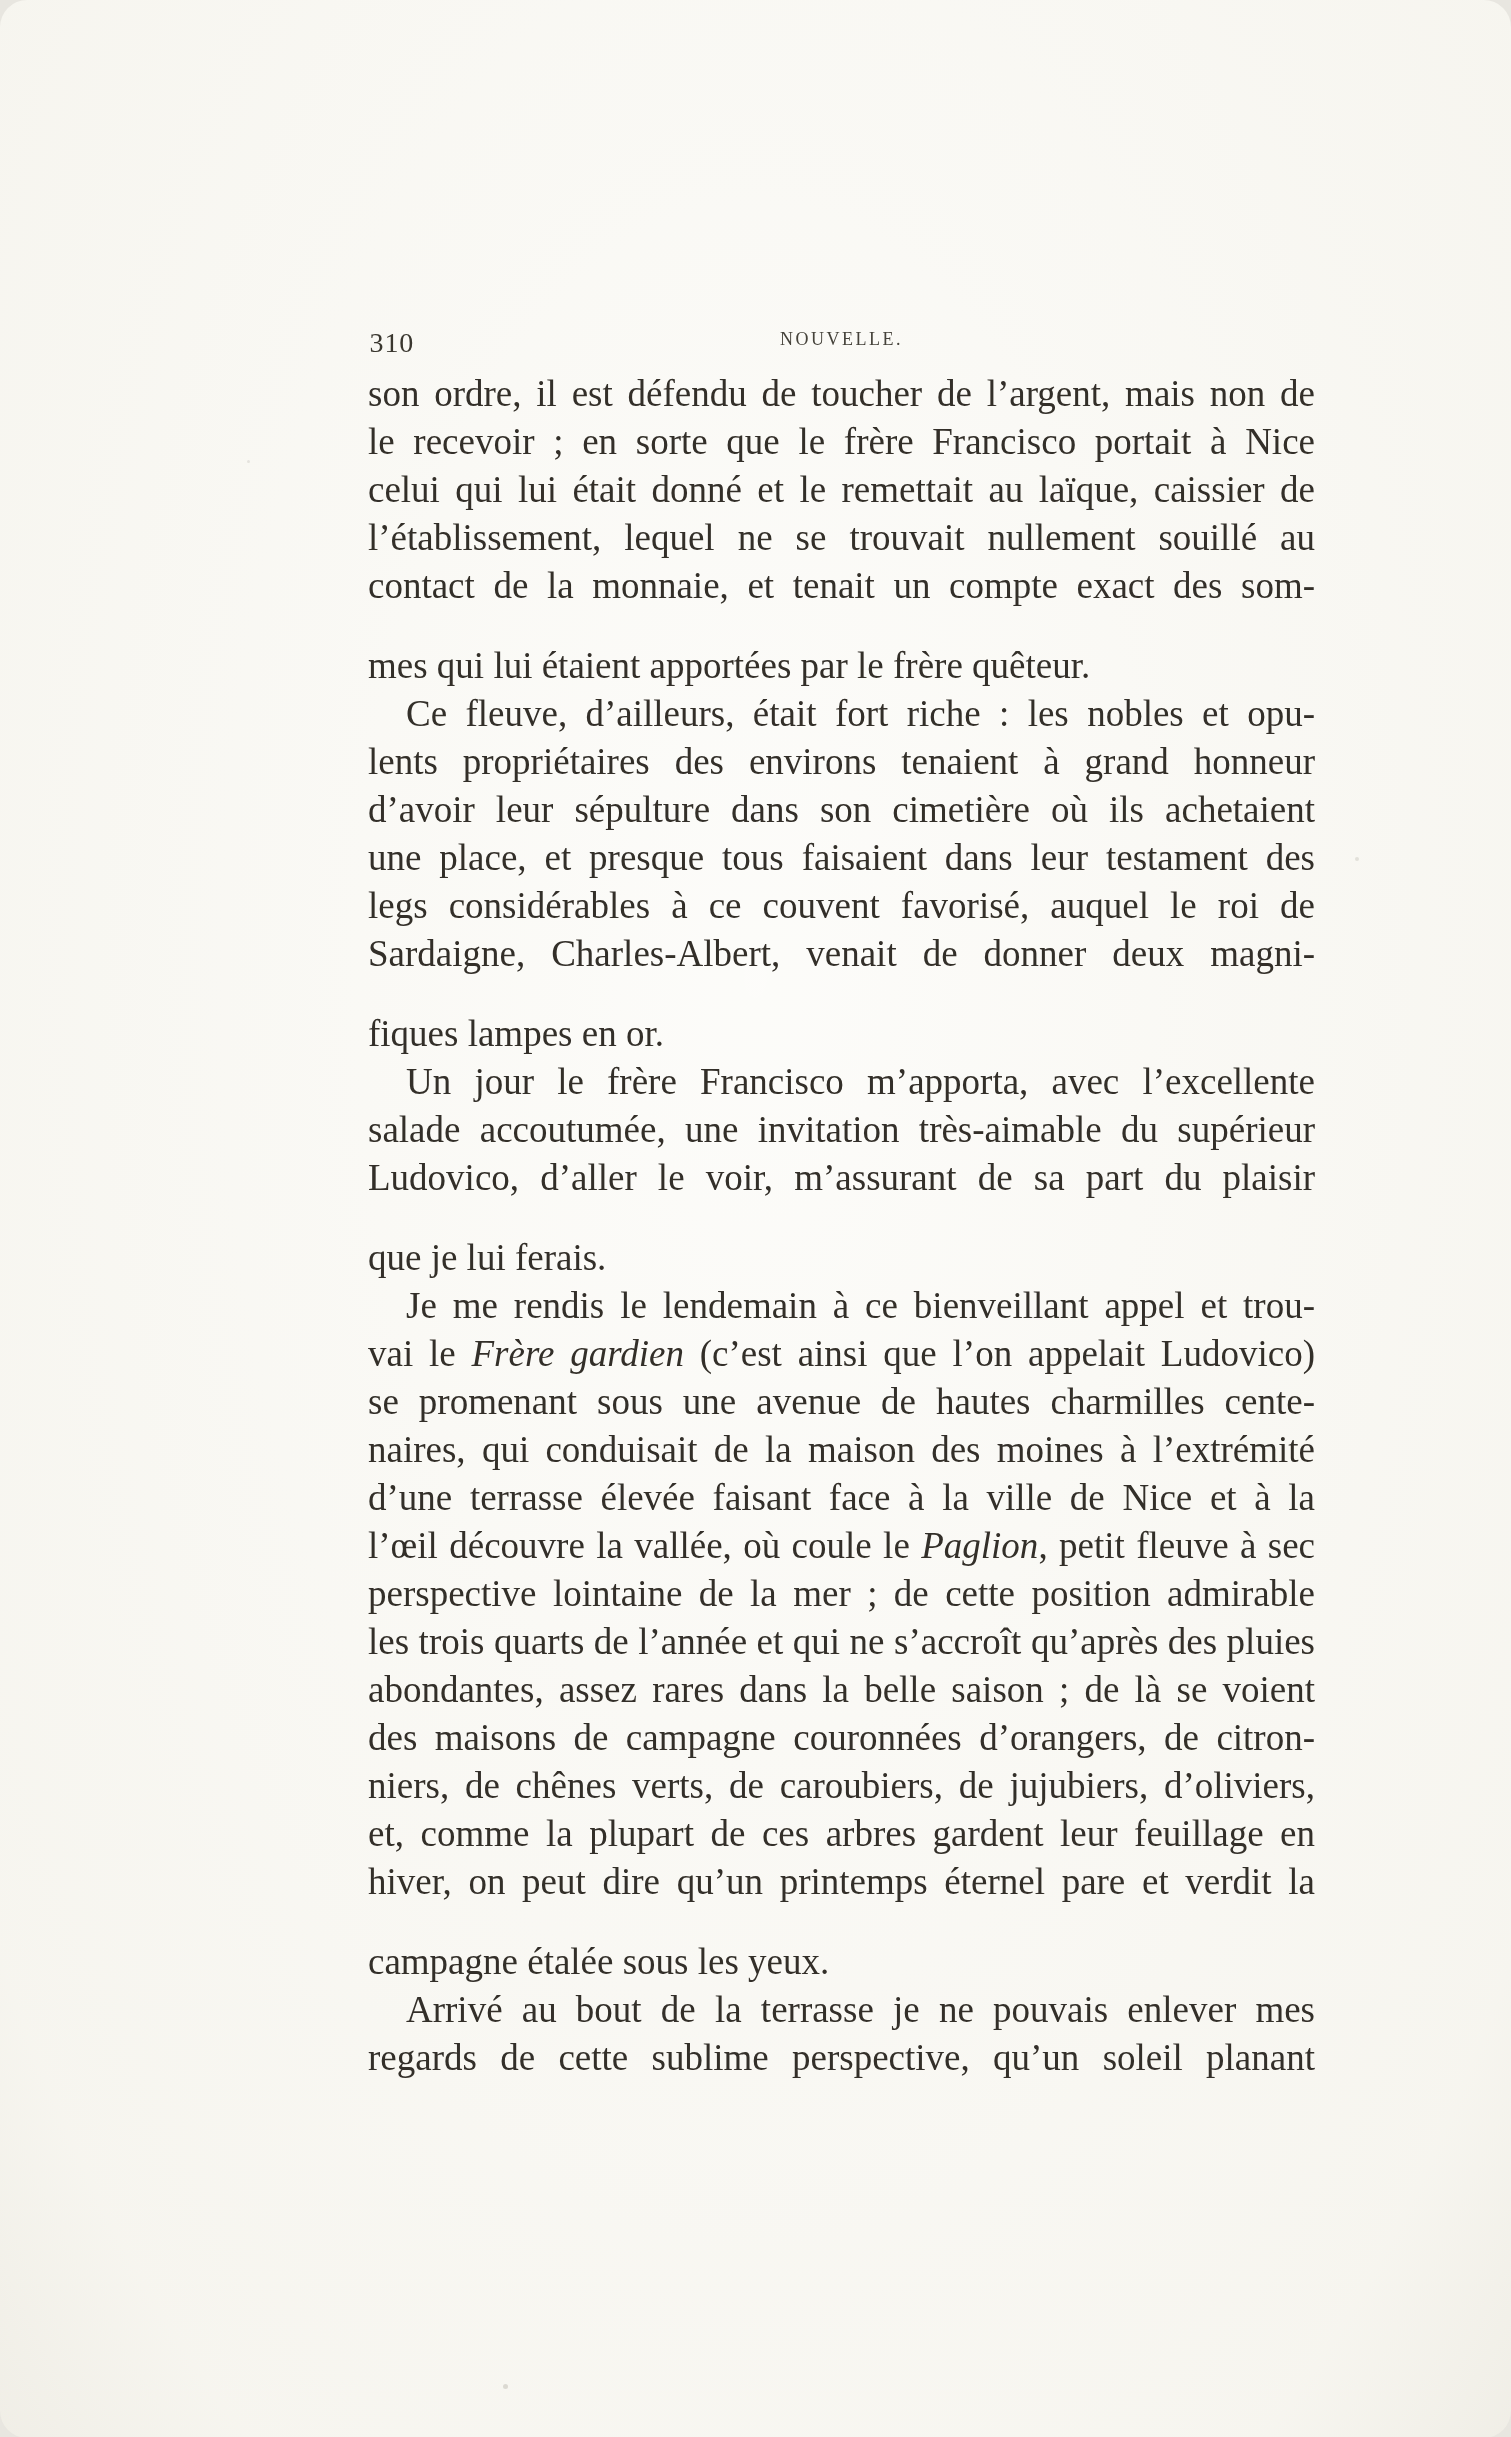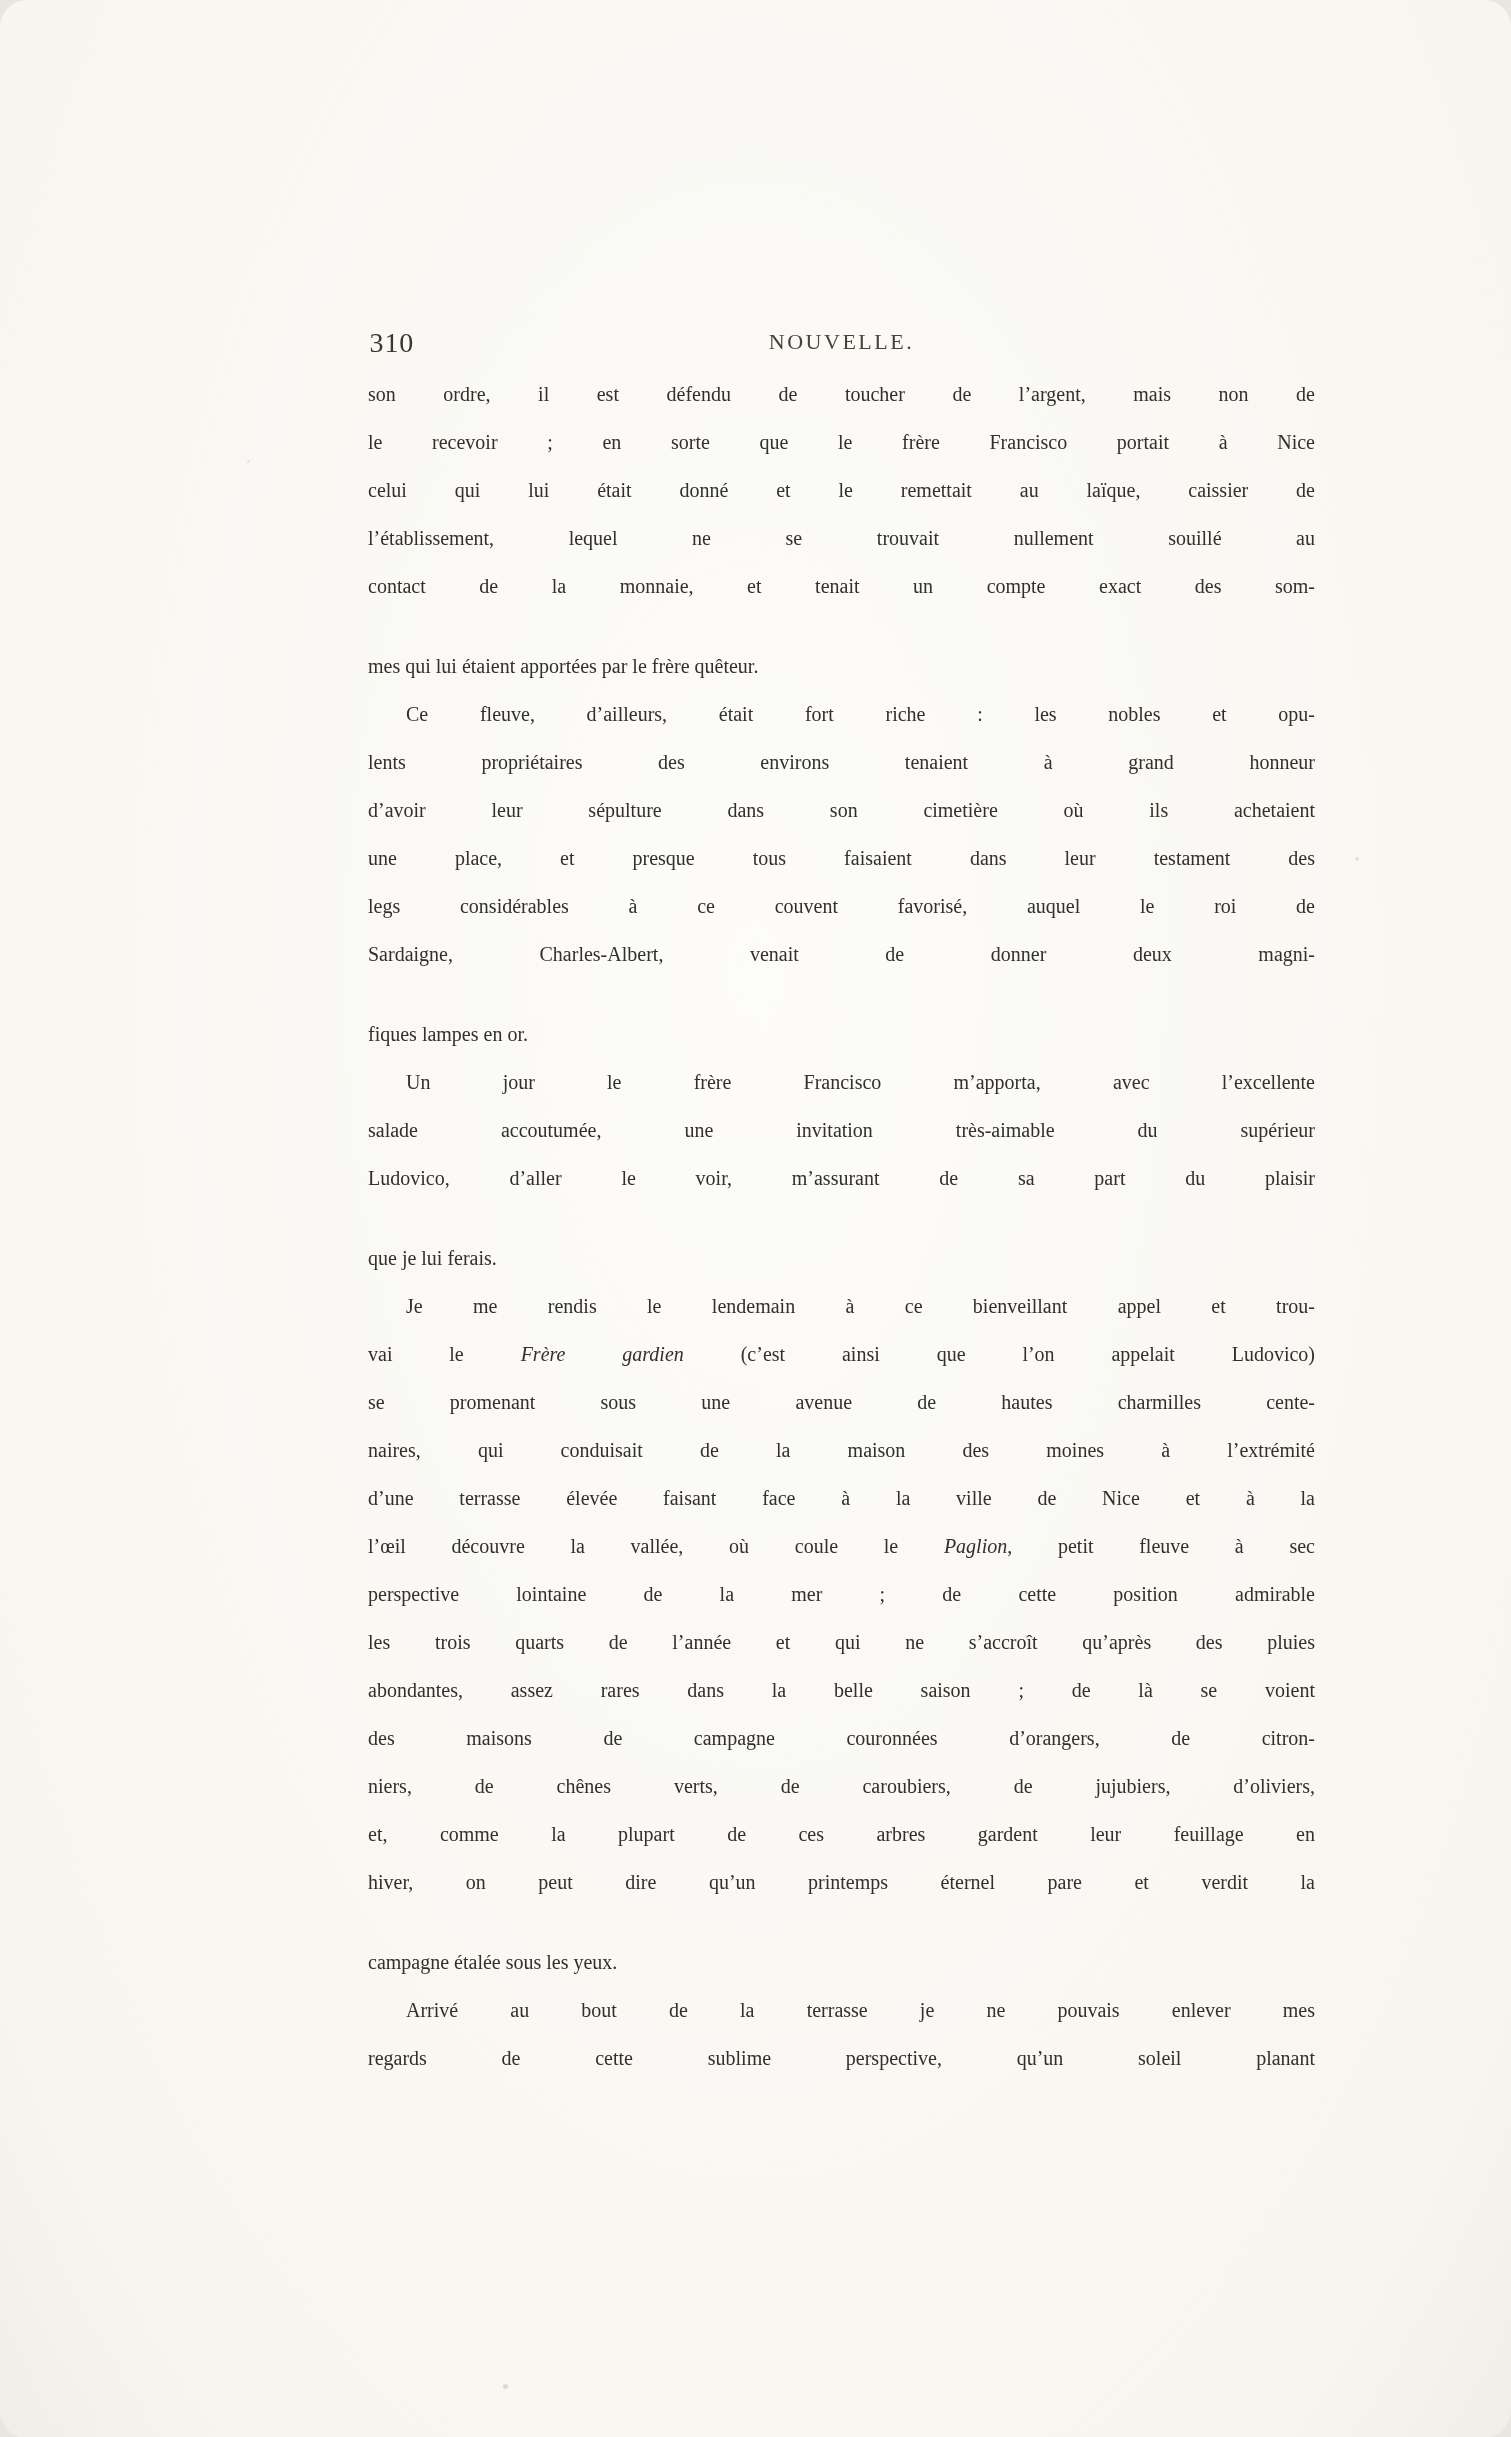--- a/index.html
+++ b/index.html
@@ -35,26 +35,26 @@
     left: 1.6px;
     top: 5px;
     font-size: 28px;
     letter-spacing: 0.8px;
     color: #3a372f;
   }
   .running-title {
     display: block;
     text-align: center;
     padding-top: 7.4px;
-    font-size: 22px;
+    font-size: 18px;
     letter-spacing: 2.5px;
     color: #45423a;
   }
   .textblock {
-    font-size: 20px;
+    font-size: 37px;
     line-height: 48px;
     color: #332f29;
   }
   .line {
     text-align: justify;
     text-align-last: justify;
     min-height: 48px;
   }
   .line.endline {
     text-align-last: left;

